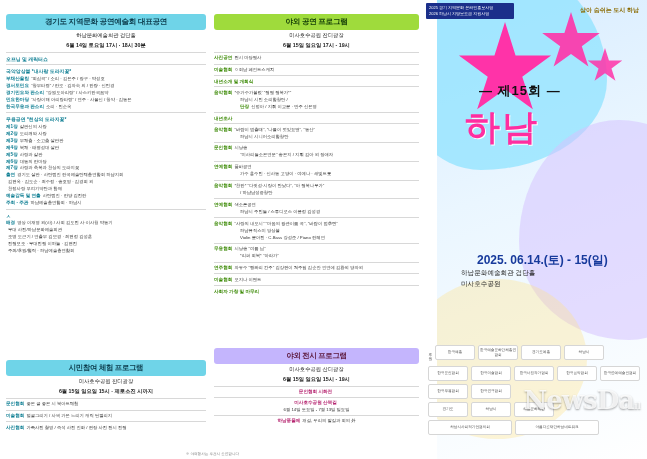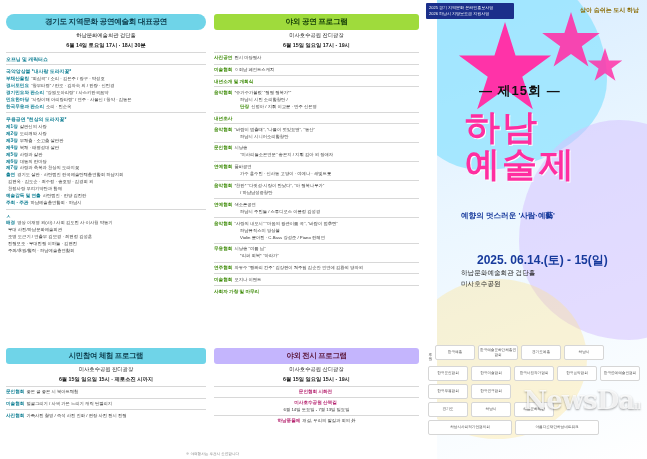--- a/index.html
+++ b/index.html
@@ -153,21 +153,21 @@
     letter-spacing:-1px;
   }
   #wm small { font-size:9px; letter-spacing:0; }
 </style>
 </head>
 <body>
 
 <div id="poster">
 
   <div class="col" id="col1" style="left:6px; top:14px; width:200px;">
-    <div class="panel-title" style="font-size:7.6px; padding:3px 2px;border-radius:8px;">경기도 지역문화 공연예술회 대표공연</div>
+    <div class="panel-title" style="font-size:7.6px; padding:3px 2px;">경기도 지역문화 공연예술회 대표공연</div>
     <div class="sub-line">하남문화예술회관 검단홀</div>
     <div class="sub-line" style="font-weight:bold;">6월 14일 토요일 17시 · 18시 30분</div>
     <div class="hr"></div>
 
     <div class="sec-head">오프닝 및 캐릭터쇼</div>
     <div class="hr"></div>
 
     <div class="sec-head">국악앙상블  *내사랑 도라지꽃*</div>
     <div class="rowitem">
         <span class="tag">부채산울림</span>
@@ -259,21 +259,21 @@
         <span class="tag"></span>
         <span class="txt">진행보조 · 무대진행 이하늘 · 김현진</span>
       </div>
     <div class="rowitem">
         <span class="tag"></span>
         <span class="txt">주최/후원/협력 · 하남예술총연합회</span>
       </div>
   </div>
 
   <div class="col" id="col1b" style="left:6px; top:348px; width:200px;">
-    <div class="panel-title" style="font-size:7.4px; padding:3px 6px;">시민참여 체험 프로그램</div>
+    <div class="panel-title" style="font-size:7.4px; padding:3px 6px;margin-top:12px;">시민참여 체험 프로그램</div>
     <div class="sub-line">미사호수공원 잔디광장</div>
     <div class="sub-line" style="font-weight:bold;">6월 15일 일요일 15시 - 제로소진 시까지</div>
     <div class="hr"></div>
     <div class="rowitem">
         <span class="tag">문인협회</span>
         <span class="txt">좋은 글 좋은 시 북아트체험</span>
       </div>
     <div class="hr"></div>
     <div class="rowitem">
         <span class="tag">미술협회</span>
@@ -424,25 +424,23 @@
     <div class="blob1"></div>
     <div class="blob2"></div>
     <div class="blob3"></div>
     <div class="star" id="star1"></div>
     <div class="star" id="star2"></div>
     <div class="star" id="star3"></div>
 
     <div class="edition">— 제15회 —</div>
     <div class="title-ko">
       <div>하남</div>
-      <div>예술제</div>
     </div>
 
     <div class="tagline">
-      <div>예향의 멋스러운 '사람·예藝'</div>
     </div>
 
     <div class="datebig">2025. 06.14.(토) - 15(일)</div>
     <div class="venue">
       <div>하남문화예술회관 검단홀</div>
       <div>미사호수공원</div>
     </div>
   </div>
 
   <div class="hdr-badge" style="white-space:pre-line;">2025 경기 지역문화 온라인홍보사업

